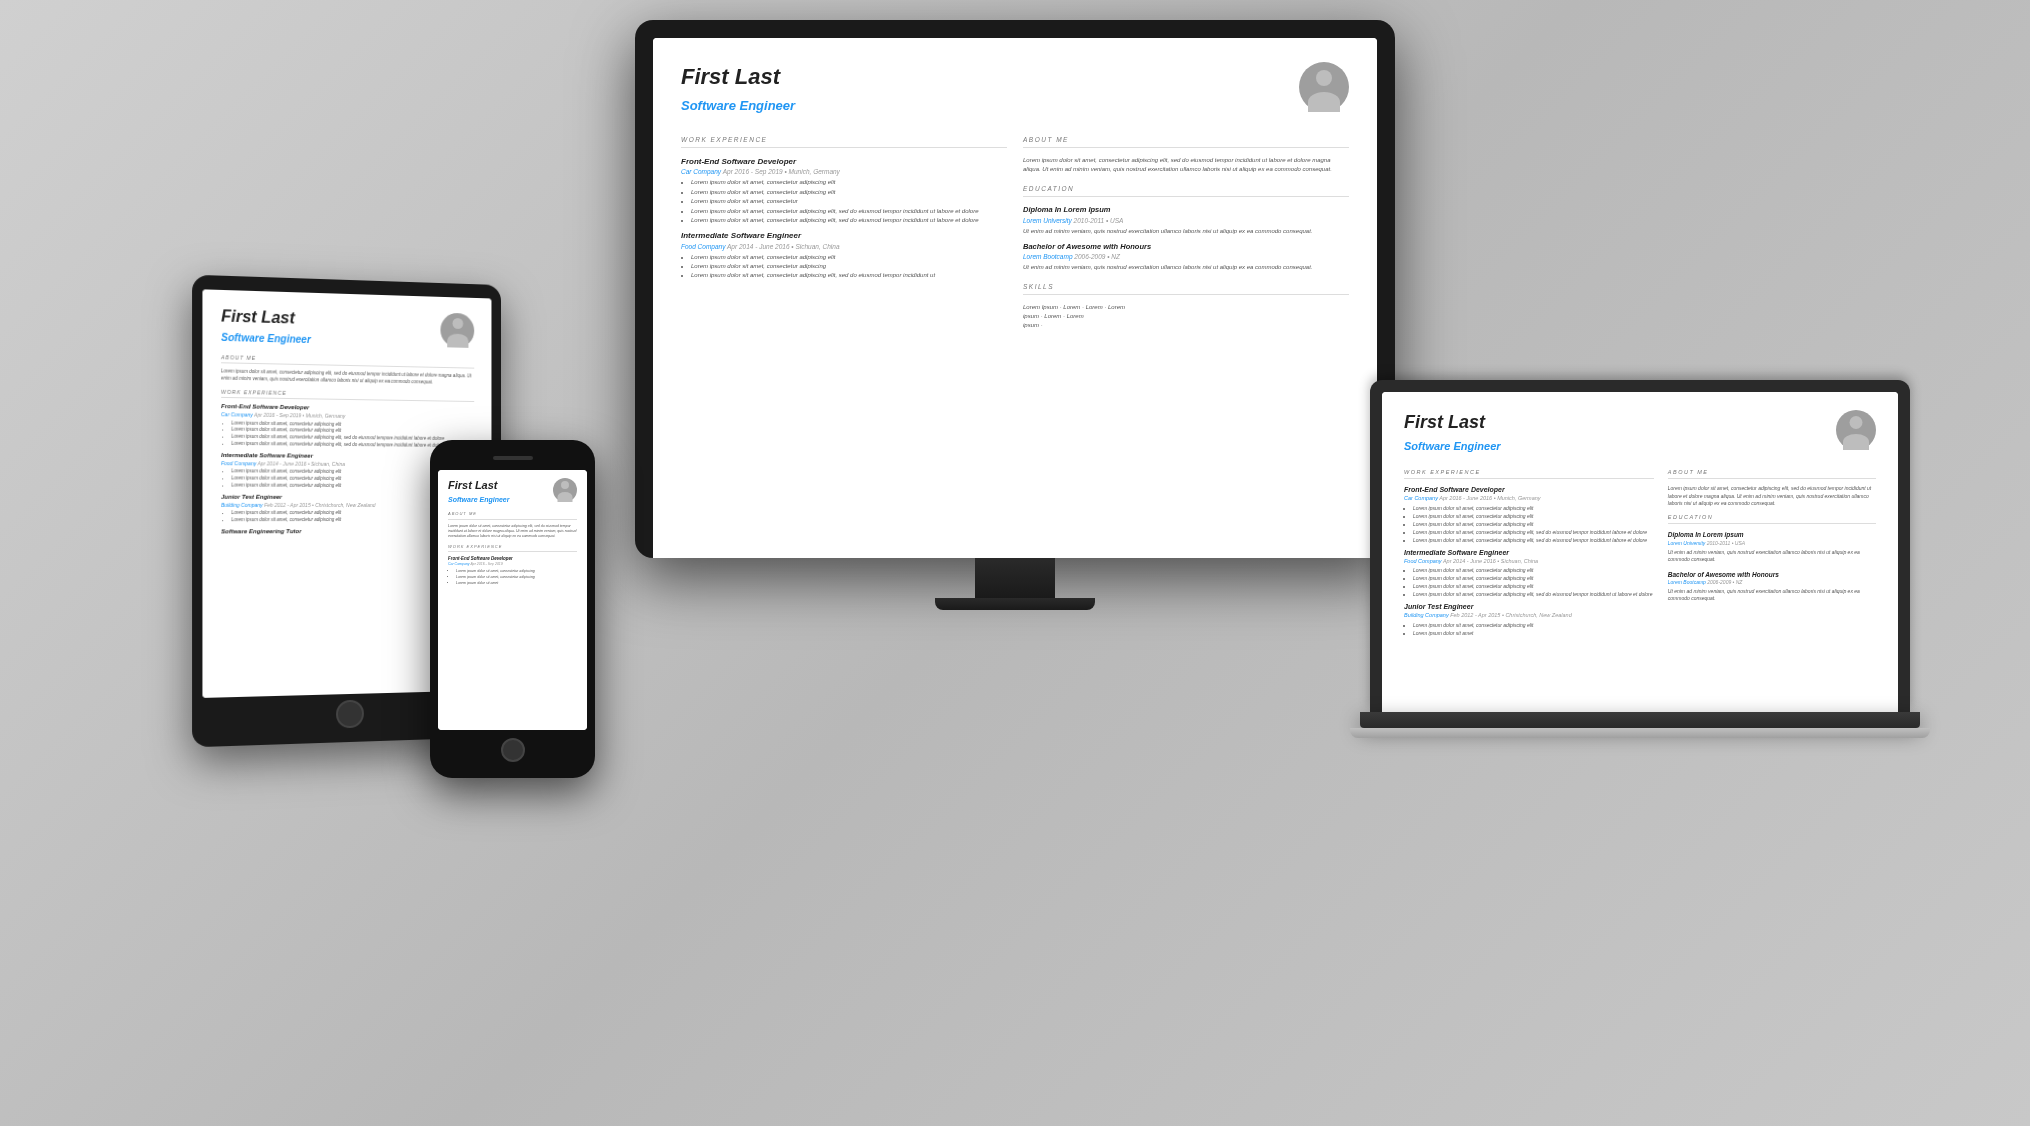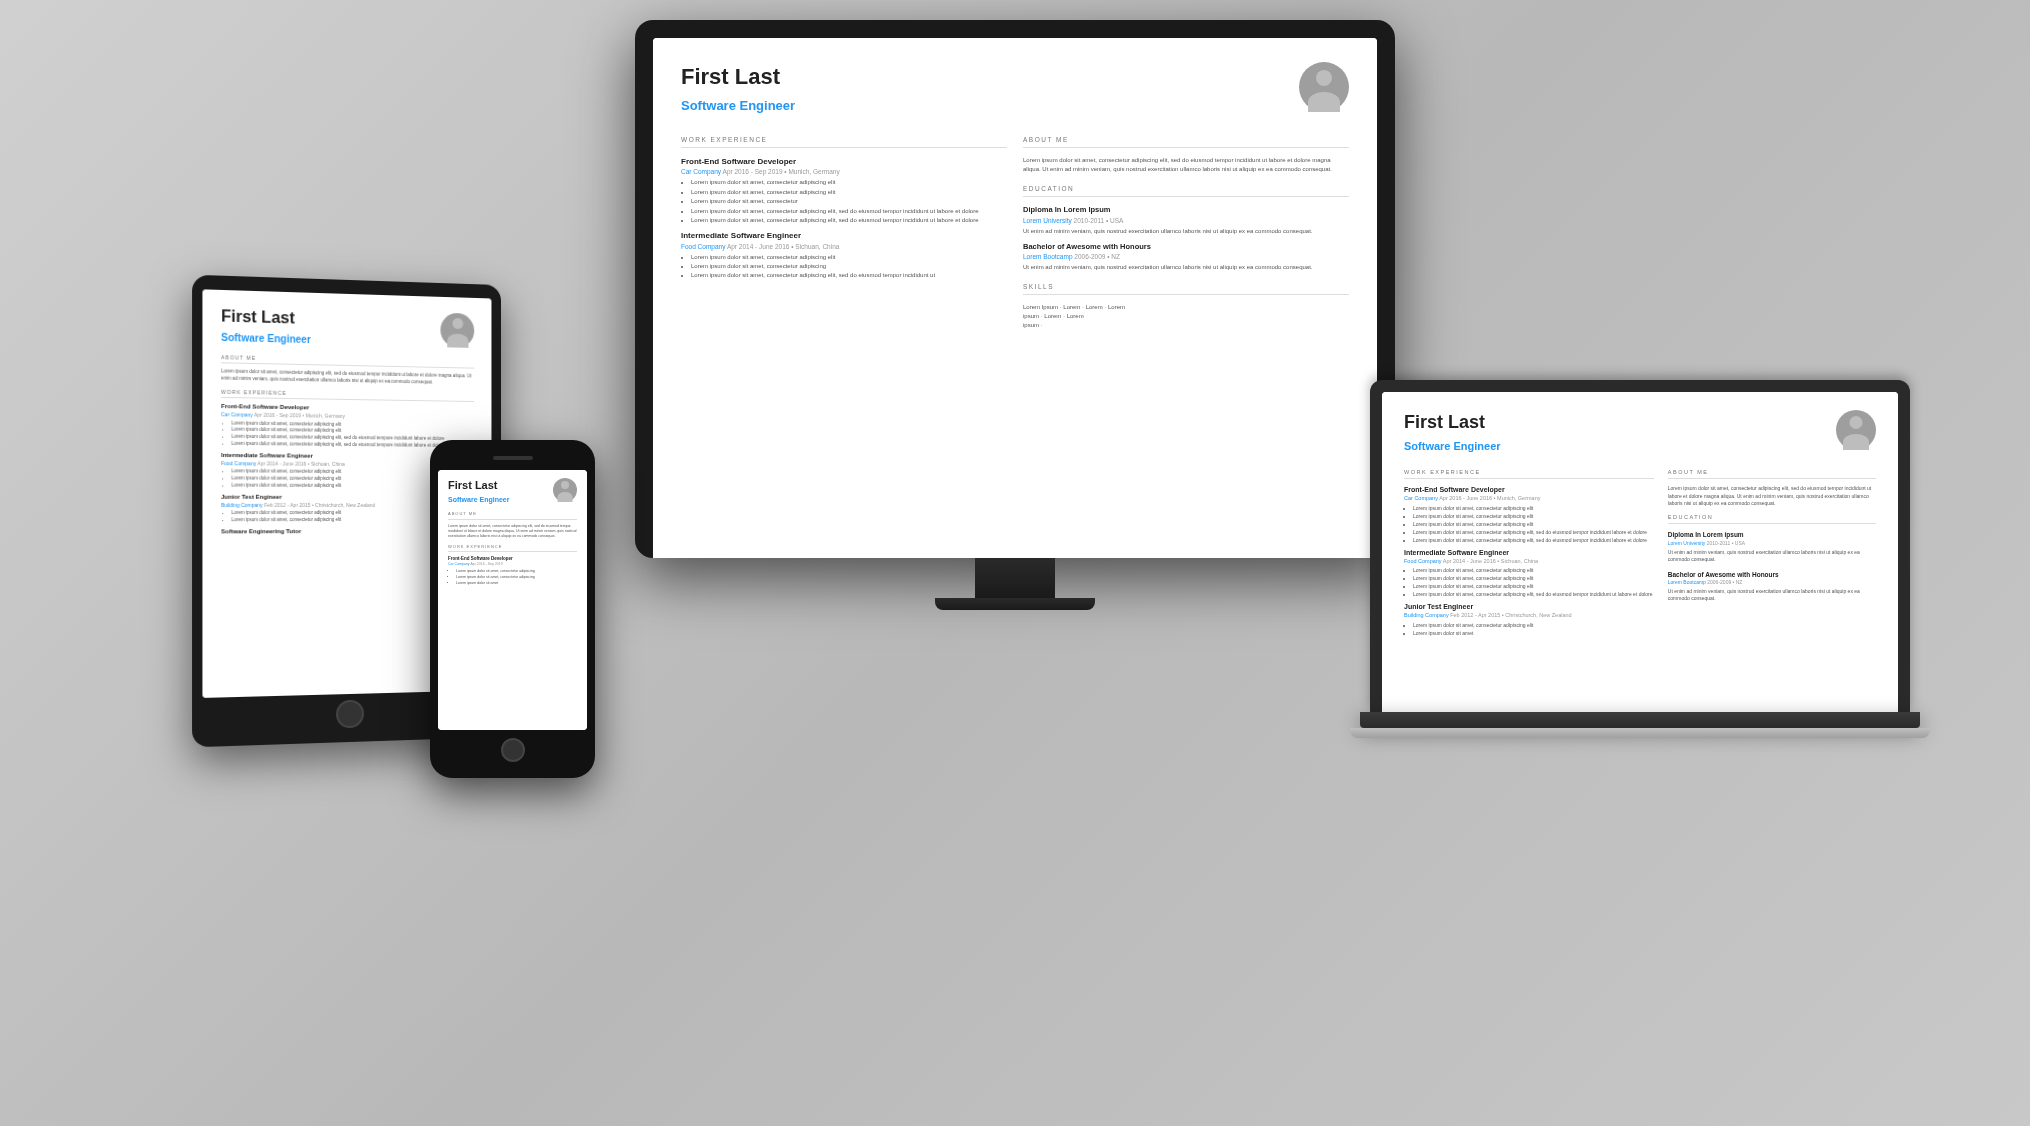--- a/index.html
+++ b/index.html
@@ -14,20 +14,21 @@
       overflow: hidden;
     }
 
     .scene {
       position: relative;
       width: 2030px;
       height: 1126px;
       display: flex;
       align-items: center;
       justify-content: center;
+      font-style: italic;
     }
 
     
     .monitor {
       position: absolute;
       top: 20px;
       left: 50%;
       transform: translateX(-50%);
       z-index: 2;
     }

